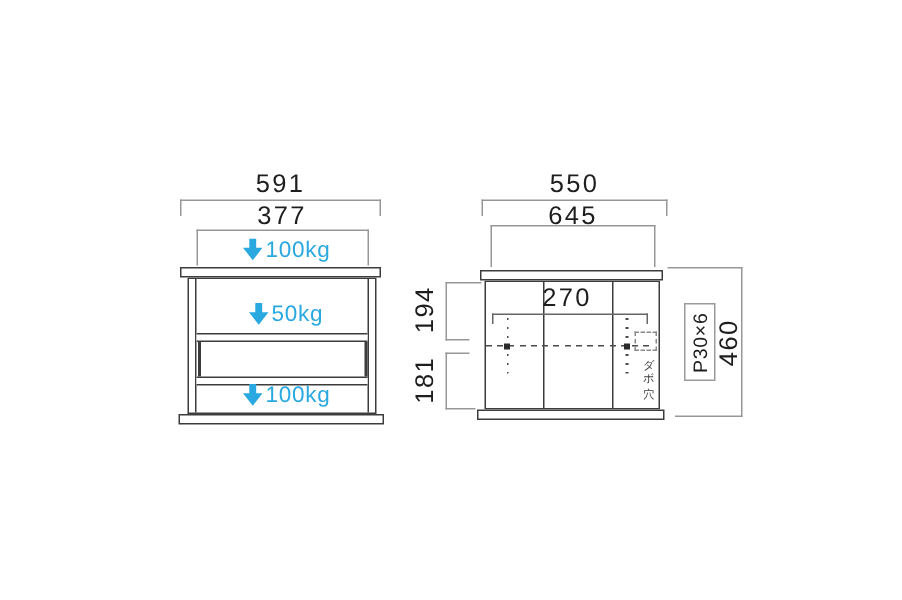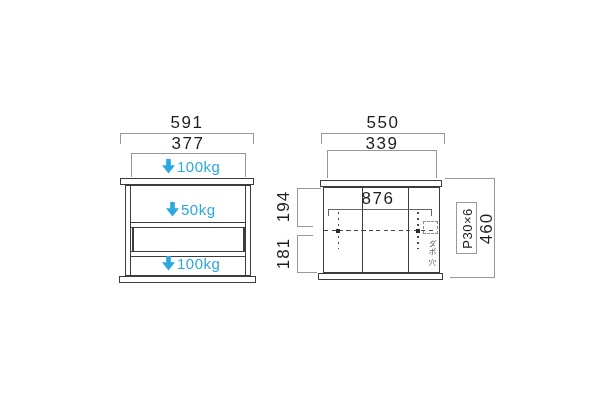--- a/index.html
+++ b/index.html
@@ -81,32 +81,32 @@
     <div class="panel" style="left:119px;top:276px;width:137px;height:7px;"></div>
   </div>
 
   <div>
 
     <div class="dim-label abs" style="left:346px;top:114px;width:74px;">550</div>
     <div class="dline h" style="left:321px;top:133px;width:124px;"></div>
     <div class="dline v" style="left:321px;top:133px;height:11px;"></div>
     <div class="dline v" style="left:444px;top:133px;height:11px;"></div>
 
-    <div class="dim-label abs" style="left:345px;top:135px;width:74px;">339</div>
+    <div class="dim-label abs" style="left:345px;top:135px;width:74px;">645</div>
     <div class="dline h" style="left:327px;top:150px;width:110px;"></div>
     <div class="dline v" style="left:327px;top:150px;height:28px;"></div>
     <div class="dline v" style="left:436px;top:150px;height:28px;"></div>
 
     <div class="panel" style="left:320px;top:180px;width:122px;height:7px;"></div>
     <div class="panel" style="left:323px;top:187px;width:117px;height:86px;"></div>
     <div class="oline" style="left:361.5px;top:188px;width:1px;height:84px;"></div>
     <div class="oline" style="left:407.5px;top:188px;width:1px;height:84px;"></div>
     <div class="panel" style="left:318px;top:273px;width:125px;height:7px;"></div>
 
-    <div class="dim-label abs" style="left:341px;top:190px;width:74px;">876</div>
+    <div class="dim-label abs" style="left:341px;top:190px;width:74px;">270</div>
     <div class="dline h" style="left:328px;top:209px;width:104px;background:#666;"></div>
     <div class="dline v" style="left:328px;top:209px;height:7px;background:#666;"></div>
     <div class="dline v" style="left:431px;top:209px;height:7px;background:#666;"></div>
 
     <div class="dots" style="left:337.5px;top:212px;height:37px;"></div>
     <div class="dots" style="left:417px;top:212px;height:37px;"></div>
     <div class="dash-h" style="left:324px;top:230px;width:112px;"></div>
     <div class="pin" style="left:336px;top:229px;"></div>
     <div class="pin" style="left:415.5px;top:229px;"></div>
     <div class="callout" style="left:423px;top:221px;width:13px;height:11px;"></div>

